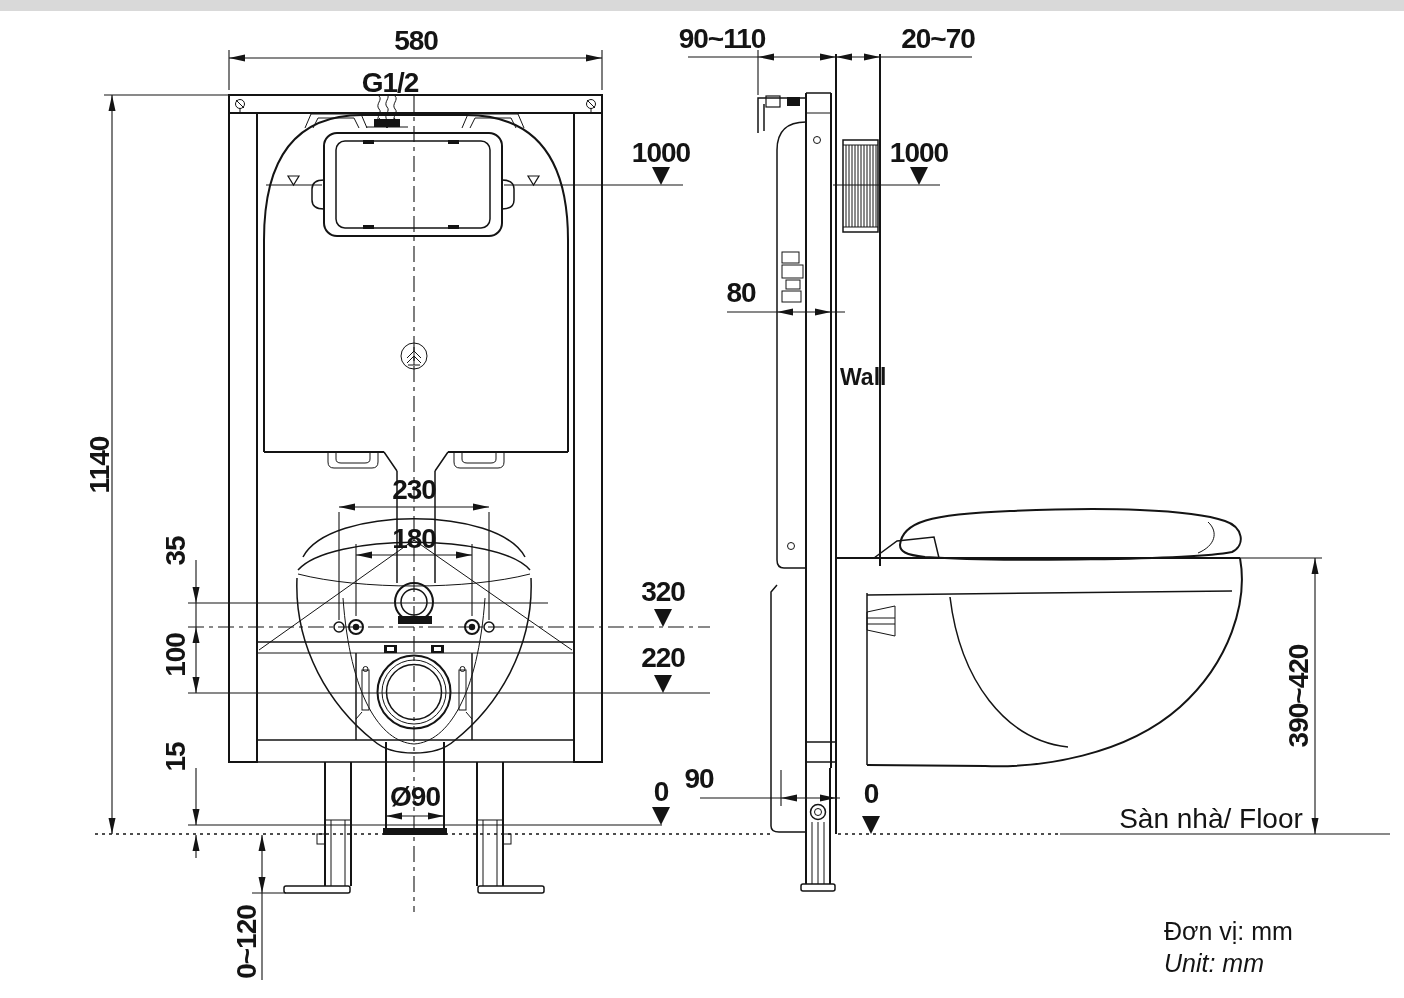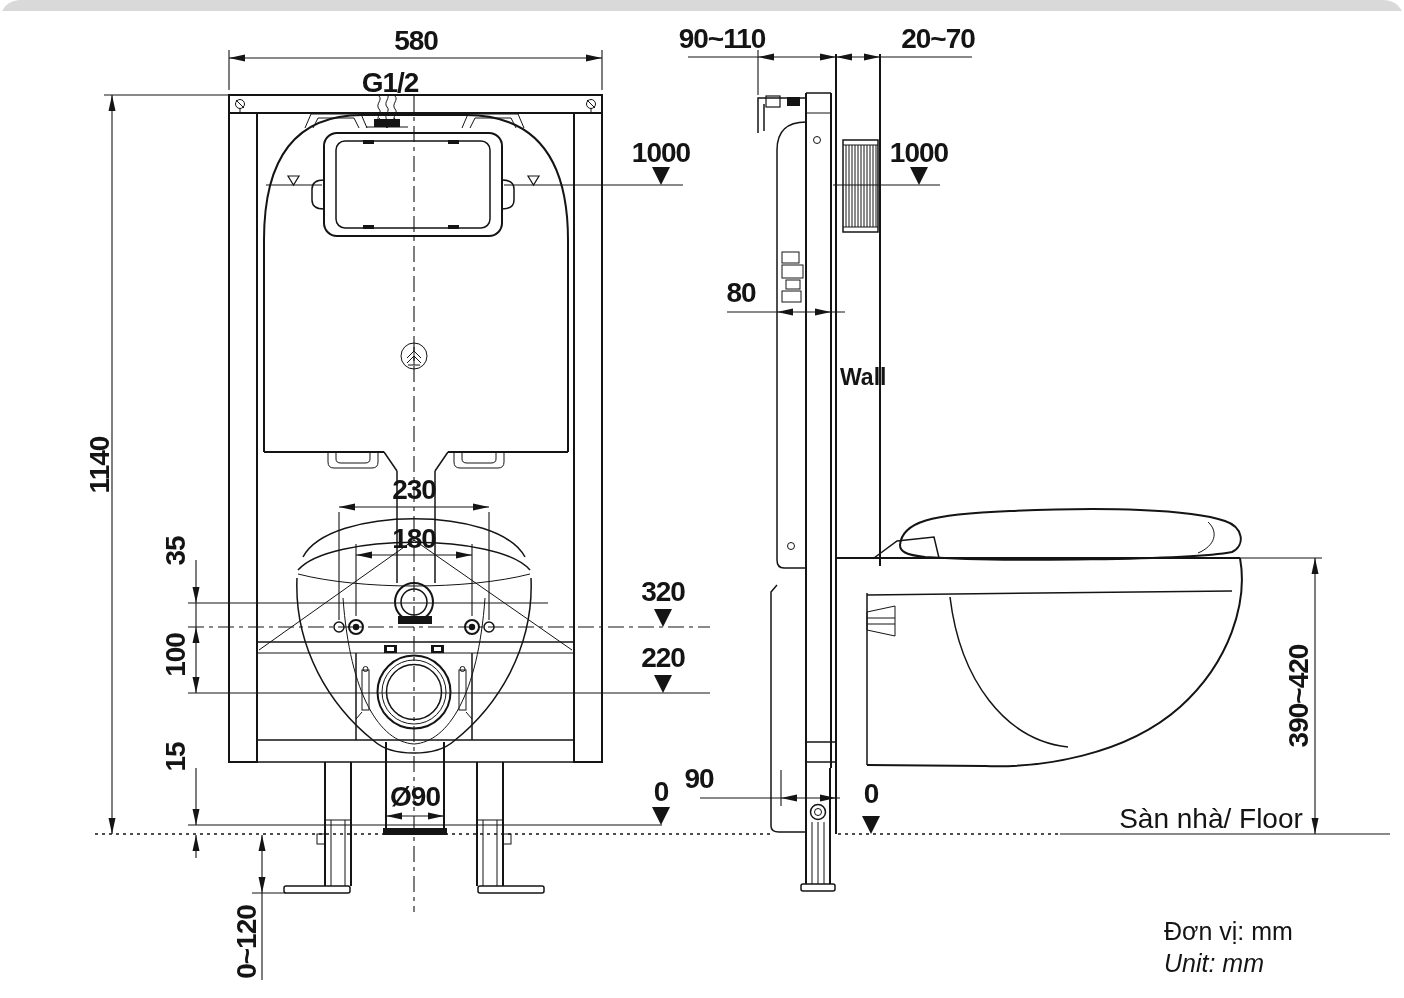--- a/index.html
+++ b/index.html
@@ -1,17 +1,17 @@
 <!DOCTYPE html>
 <html><head>
 <meta charset="utf-8">
 <style>
   html,body{margin:0;padding:0;background:#ffffff;}
   .stage{position:relative;width:1404px;height:998px;background:#ffffff;overflow:hidden;
-         font-family:"Liberation Sans","DejaVu Sans",sans-serif;border-radius:20px;}
+         font-family:"Liberation Sans","DejaVu Sans",sans-serif;}
   svg{display:block}
   .ln  {fill:none;stroke:#141414;stroke-width:2;}
   .md  {fill:none;stroke:#141414;stroke-width:1.5;}
   .tn  {fill:none;stroke:#141414;stroke-width:1;}
   .dim {fill:none;stroke:#141414;stroke-width:1.1;}
   .cl  {fill:none;stroke:#141414;stroke-width:1.1;stroke-dasharray:16 5 4 5;}
   .dotl{fill:none;stroke:#141414;stroke-width:1.4;stroke-dasharray:3 4;}
   .fl  {fill:#141414;stroke:none;}
   .wfl {fill:#ffffff;stroke:#141414;stroke-width:1.2;}
   .num {font-family:"Liberation Sans","DejaVu Sans",sans-serif;font-weight:bold;font-size:28px;

